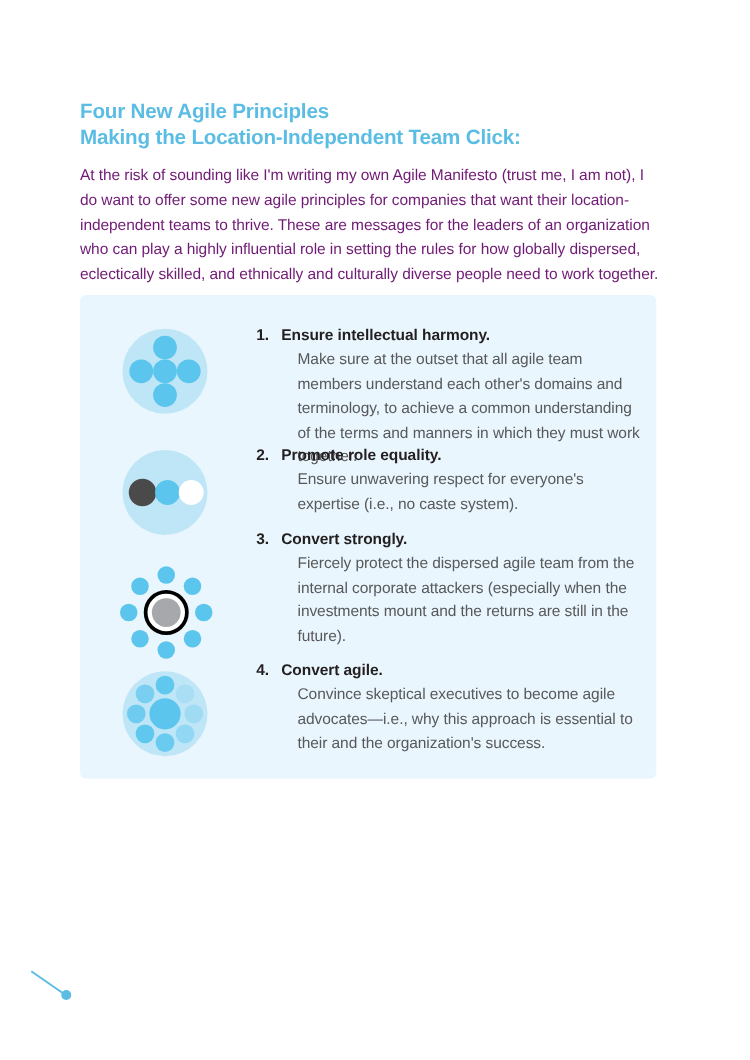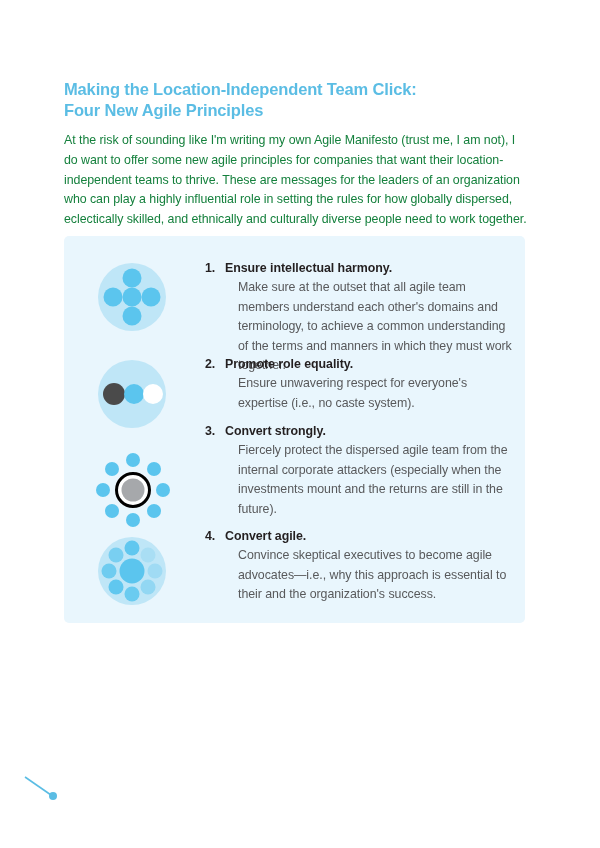--- a/index.html
+++ b/index.html
@@ -34,21 +34,21 @@
     letter-spacing: -0.15px;
   }
   .heading-line { display: block; }
 
   
   .intro {
     position: absolute;
     left: 64px;
     top: 119px;
     width: 466px;
-    color: #15803d;
+    color: #701a75;
     font-size: 12.4px;
     line-height: 19.6px;
     letter-spacing: -0.05px;
   }
 
   
   .panel {
     position: absolute;
     left: 64px;
     top: 236px;
@@ -121,22 +121,22 @@
     width: 48px;
     height: 30px;
   }
 </style>
 </head>
 <body>
 
 <div class="page">
 
   <h1 class="heading">
+    <span class="heading-line">Four New Agile Principles</span>
     <span class="heading-line">Making the Location-Independent Team Click:</span>
-    <span class="heading-line">Four New Agile Principles</span>
   </h1>
 
   <p class="intro">At the risk of sounding like I'm writing my own Agile Manifesto (trust me, I am not), I do want to offer some new agile principles for companies that want their location-independent teams to thrive. These are messages for the leaders of an organization who can play a highly influential role in setting the rules for how globally dispersed, eclectically skilled, and ethnically and culturally diverse people need to work together.</p>
 
   <section class="panel">
 
     <div class="row row-1">
       <div class="row-icon">
         <svg width="80" height="80" viewBox="0 0 80 80">
           <circle cx="35" cy="35" r="34" fill="#bfe6f7"></circle>

